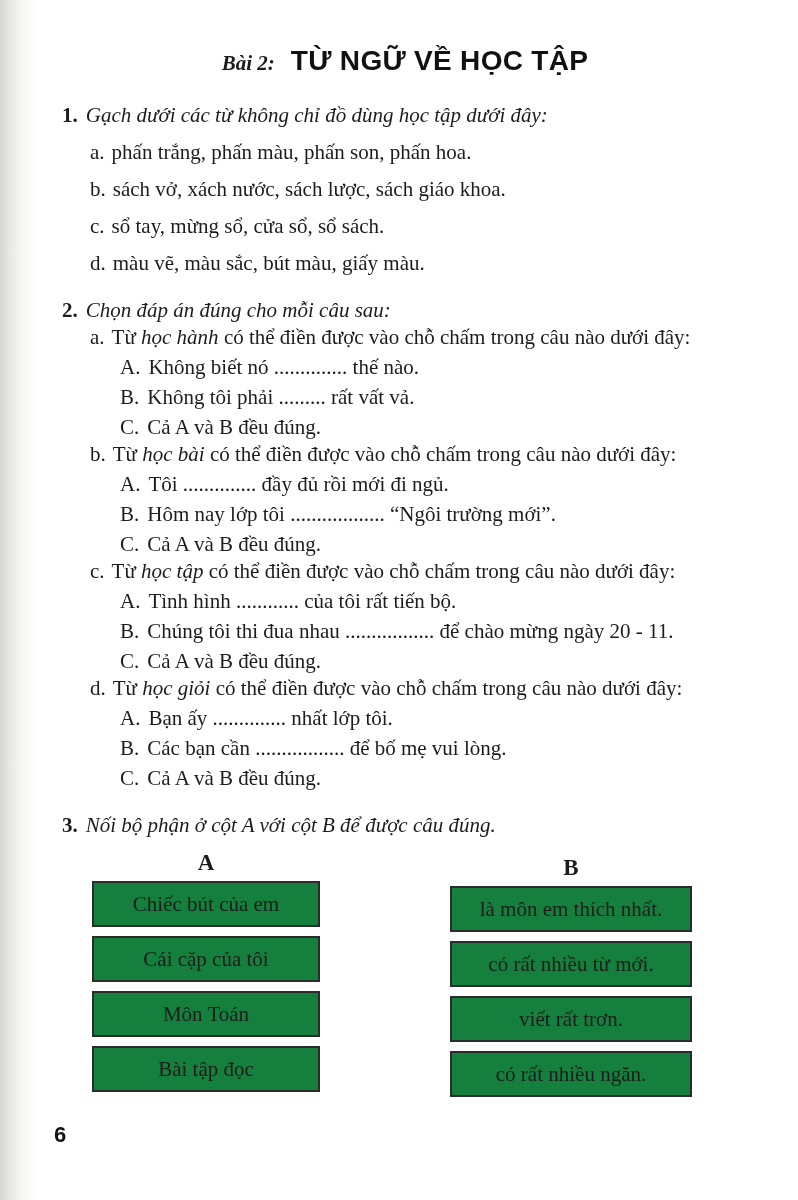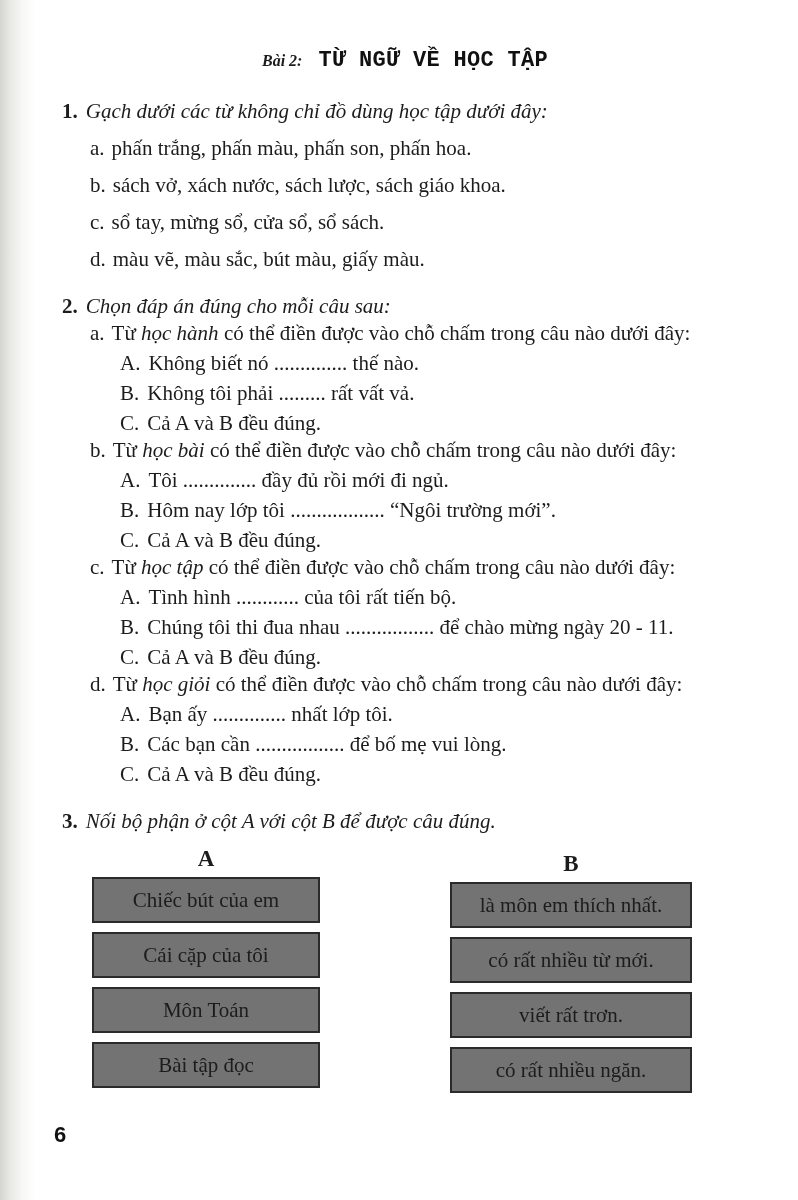--- a/index.html
+++ b/index.html
@@ -15,46 +15,46 @@
     position:absolute; left:0; top:0; width:36px; height:1200px;
     background:linear-gradient(to right, #d4d4d0 0%, #e9e9e6 30%, #f8f8f6 65%, #ffffff 100%);
     pointer-events:none;
   }
   .content {
     position:absolute; left:62px; top:46px; width:686px;
   }
   .title { text-align:center; line-height:30px; margin-bottom:22px; white-space:nowrap; }
   .title-prefix {
     font-family:"Liberation Serif", serif; font-weight:bold; font-style:italic;
-    font-size:16px; margin-right:16px;
+    font-size:21px; margin-right:16px;
   }
   .title-main {
-    font-family:Liberation Mono, monospace; font-weight:bold;
-    font-size:22px; letter-spacing:0.3px; color:#111;
+    font-family:Liberation Sans, sans-serif; font-weight:bold;
+    font-size:28px; letter-spacing:0.3px; color:#111;
   }
   .line { font-size:21px; line-height:27px; }
   .ex-head { margin-top:20px; }
   .ex-num { font-weight:bold; margin-right:8px; }
   .ex-instr { font-style:italic; }
   .sub { margin-left:28px; margin-top:10px; }
   .sub-lbl { margin-right:7px; }
   .q { margin-left:28px; }
   .opt { margin-left:58px; margin-top:3px; }
   .opt-lbl { margin-right:8px; }
   .term { font-style:italic; }
   .match { display:flex; margin-top:10px; }
   .col { width:228px; margin-left:30px; }
   .col-b { width:242px; margin-left:130px; margin-top:5px; }
   .col-head {
     text-align:center; font-weight:bold; font-size:23px; line-height:28px; margin-bottom:4px;
   }
   .cell {
     border:2px solid #2b2b2b; height:46px; margin-bottom:9px;
     display:flex; align-items:center; justify-content:center;
-    font-size:21px; background:#737373;
+    font-size:21px; background:#15803d;
   }
   .page-num {
     position:absolute; left:54px; top:1122px;
     font-family:"Liberation Sans", sans-serif; font-weight:bold; font-size:22px; color:#111;
   }
 </style>
 </head>
 <body>
 
 <div class="scan-edge"></div>

